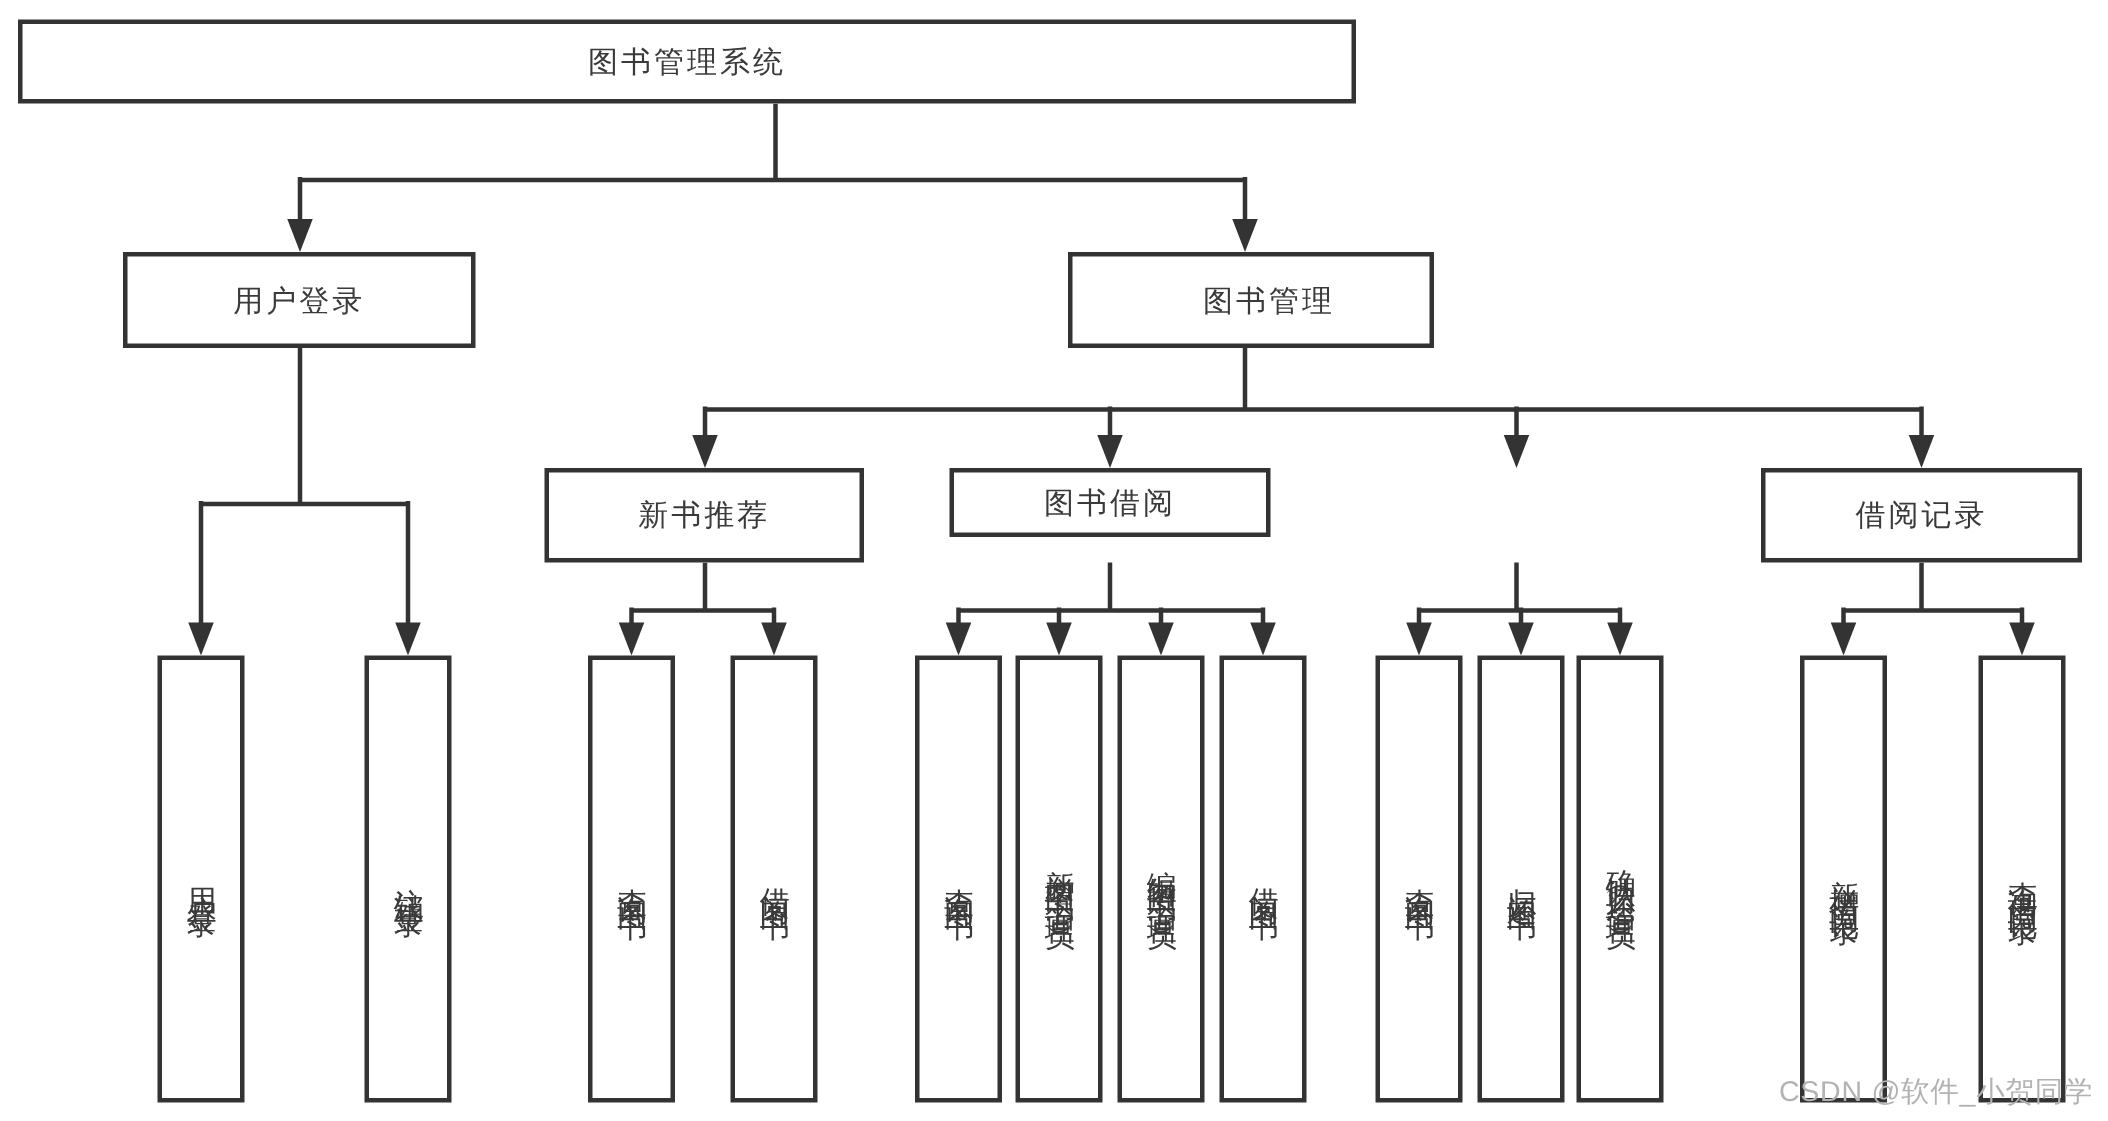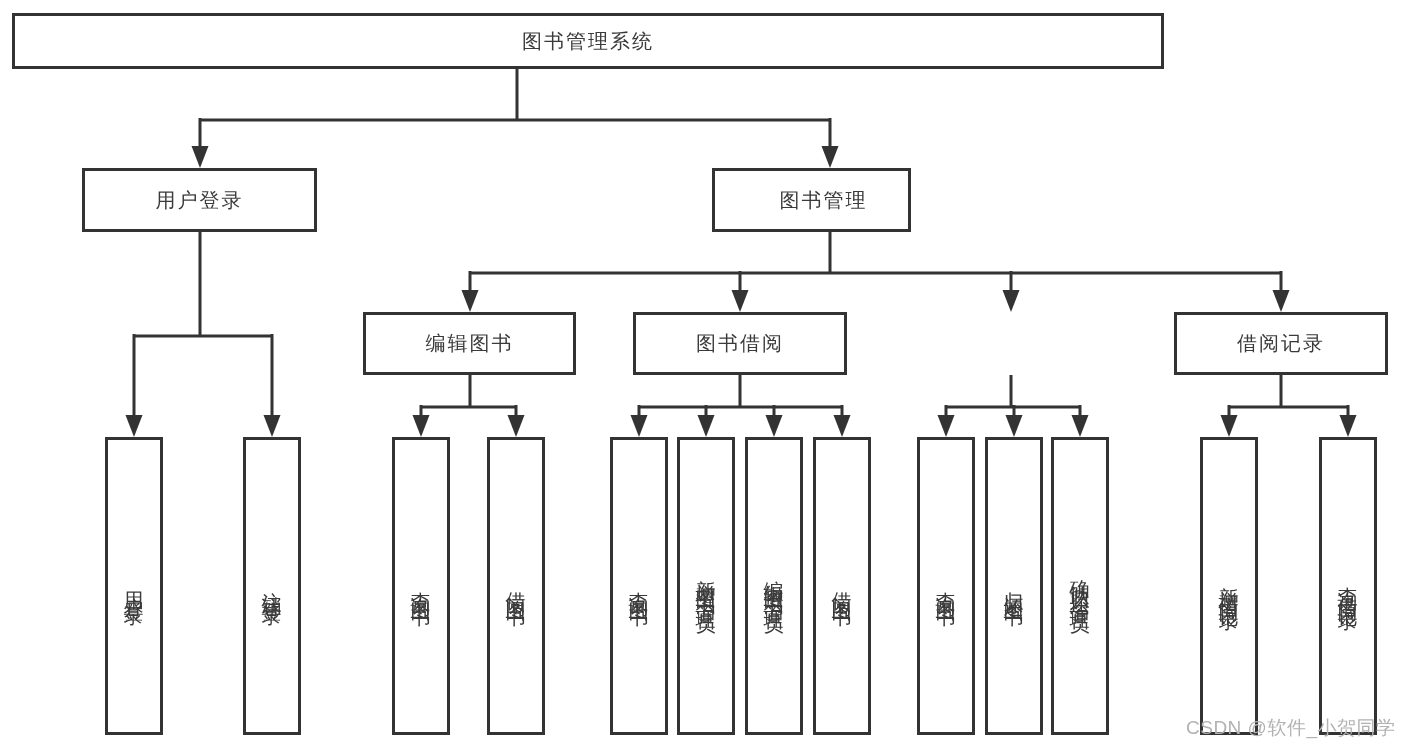--- a/index.html
+++ b/index.html
@@ -18,25 +18,25 @@
   }
   .hbox { font-size: 20px; letter-spacing: 2px; }
   .root-box { font-size: 20px; letter-spacing: 2px; }
   .vbox {
     top: 437px; height: 298px; width: 58px;
     writing-mode: vertical-rl; text-orientation: mixed;
     font-size: 20px; letter-spacing: 5px; line-height: 1;
   }
 
   
-  .n-root        { left: 12px;  top: 13px;  width: 1152px; height: 56px; }
+  .n-root        { left: 12px;  top: 13px;  width: 892px; height: 56px; }
   .n-user-login  { left: 82px;  top: 168px; width: 235px;  height: 64px; }
-  .n-book-mgmt   { left: 712px; top: 168px; width: 199px;  height: 64px; padding-left: 24px; }
+  .n-book-mgmt   { left: 712px; top: 168px; width: 244px;  height: 64px; padding-left: 24px; }
   .n-new-rec     { left: 363px; top: 312px; width: 213px;  height: 63px; }
-  .n-borrow      { left: 633px; top: 312px; width: 214px;  height: 63px; }
+  .n-borrow      { left: 633px; top: 312px; width: 214px;  height: 46px; }
   .n-current     { left: 904px; top: 312px; width: 214px;  height: 63px; }
   .n-records     { left: 1174px;top: 312px; width: 214px;  height: 63px; }
 
   
   .l-a1 { left: 105px;  }
   .l-a2 { left: 243px;  }
   .l-b1 { left: 392px;  }
   .l-b2 { left: 487px;  }
   .l-c1 { left: 610px;  }
   .l-c2 { left: 677px;  }
@@ -100,21 +100,21 @@
       <polygon points="1220.5,415 1237.5,415 1229,437"></polygon>
       <polygon points="1339.5,415 1356.5,415 1348,437"></polygon>
     </g>
   </svg>
 
   <div class="node hbox root-box n-root">图书管理系统</div>
 
   <div class="node hbox n-user-login">用户登录</div>
   <div class="node hbox n-book-mgmt">图书管理</div>
 
-  <div class="node hbox n-new-rec">编辑图书</div>
+  <div class="node hbox n-new-rec">新书推荐</div>
   <div class="node hbox n-borrow">图书借阅</div>
   <div class="node hbox n-records">借阅记录</div>
 
   <div class="node vbox l-a1">用户登录</div>
   <div class="node vbox l-a2">注销登录</div>
 
   <div class="node vbox l-b1">查询图书</div>
   <div class="node vbox l-b2">借阅图书</div>
 
   <div class="node vbox l-c1">查询图书</div>

